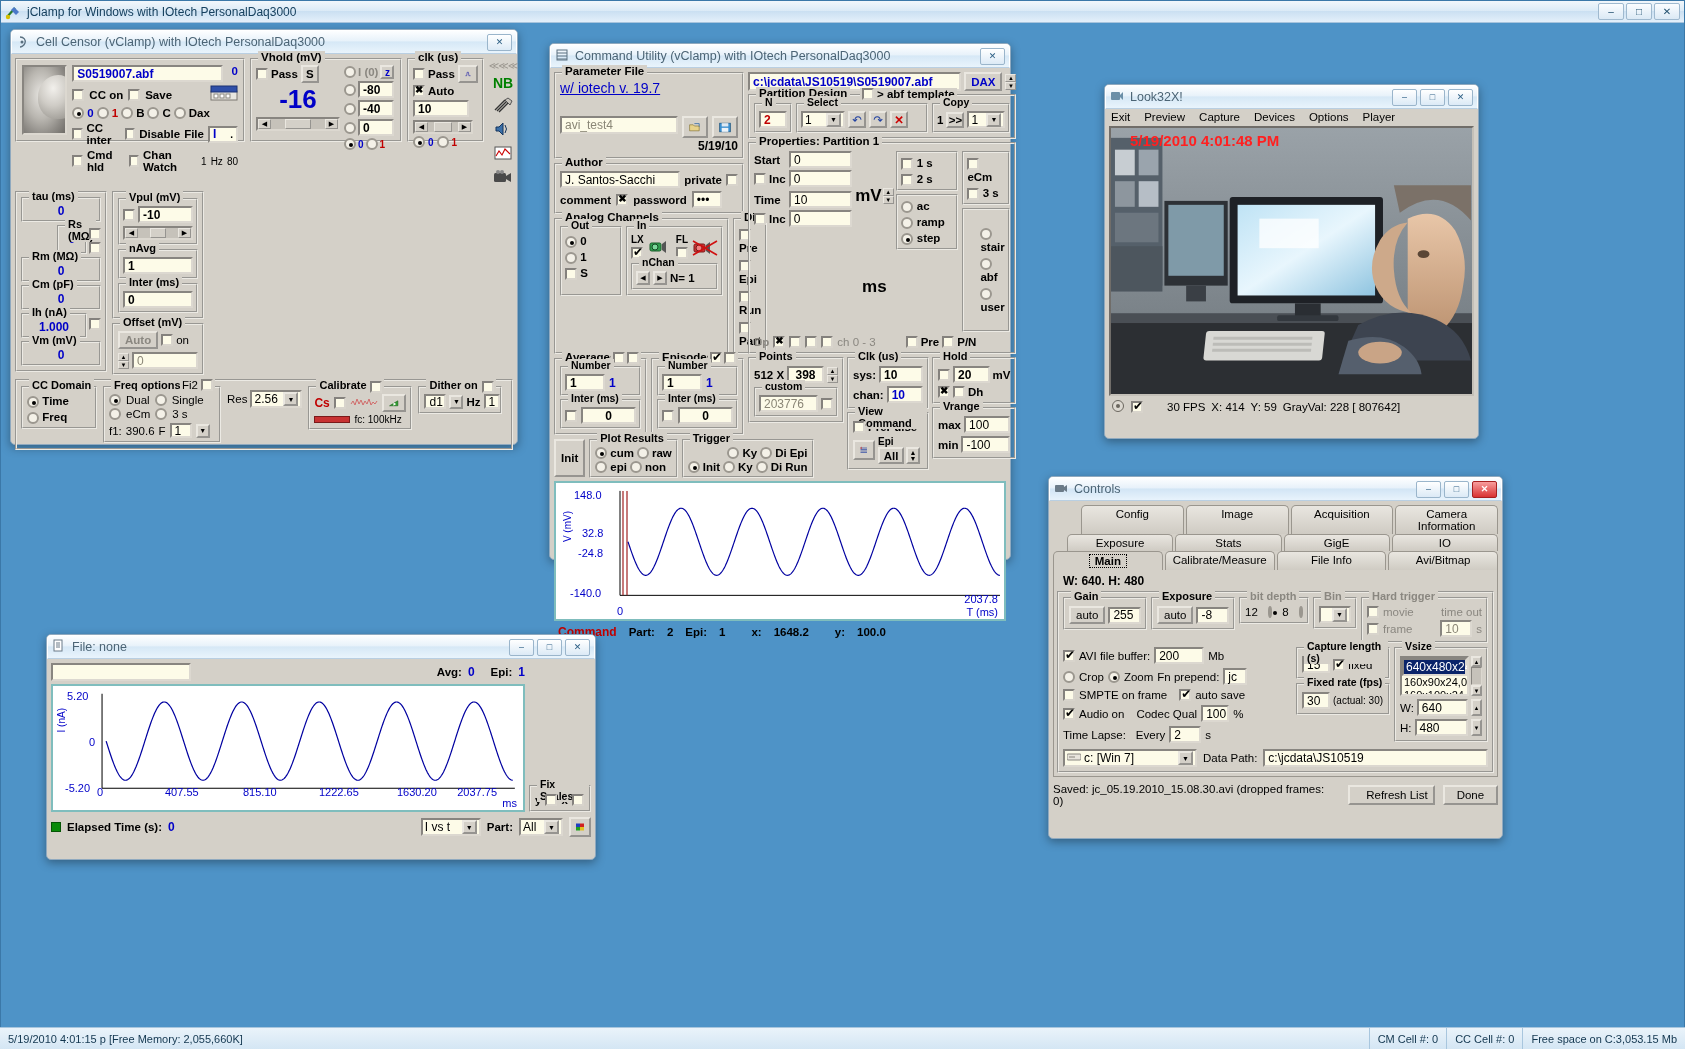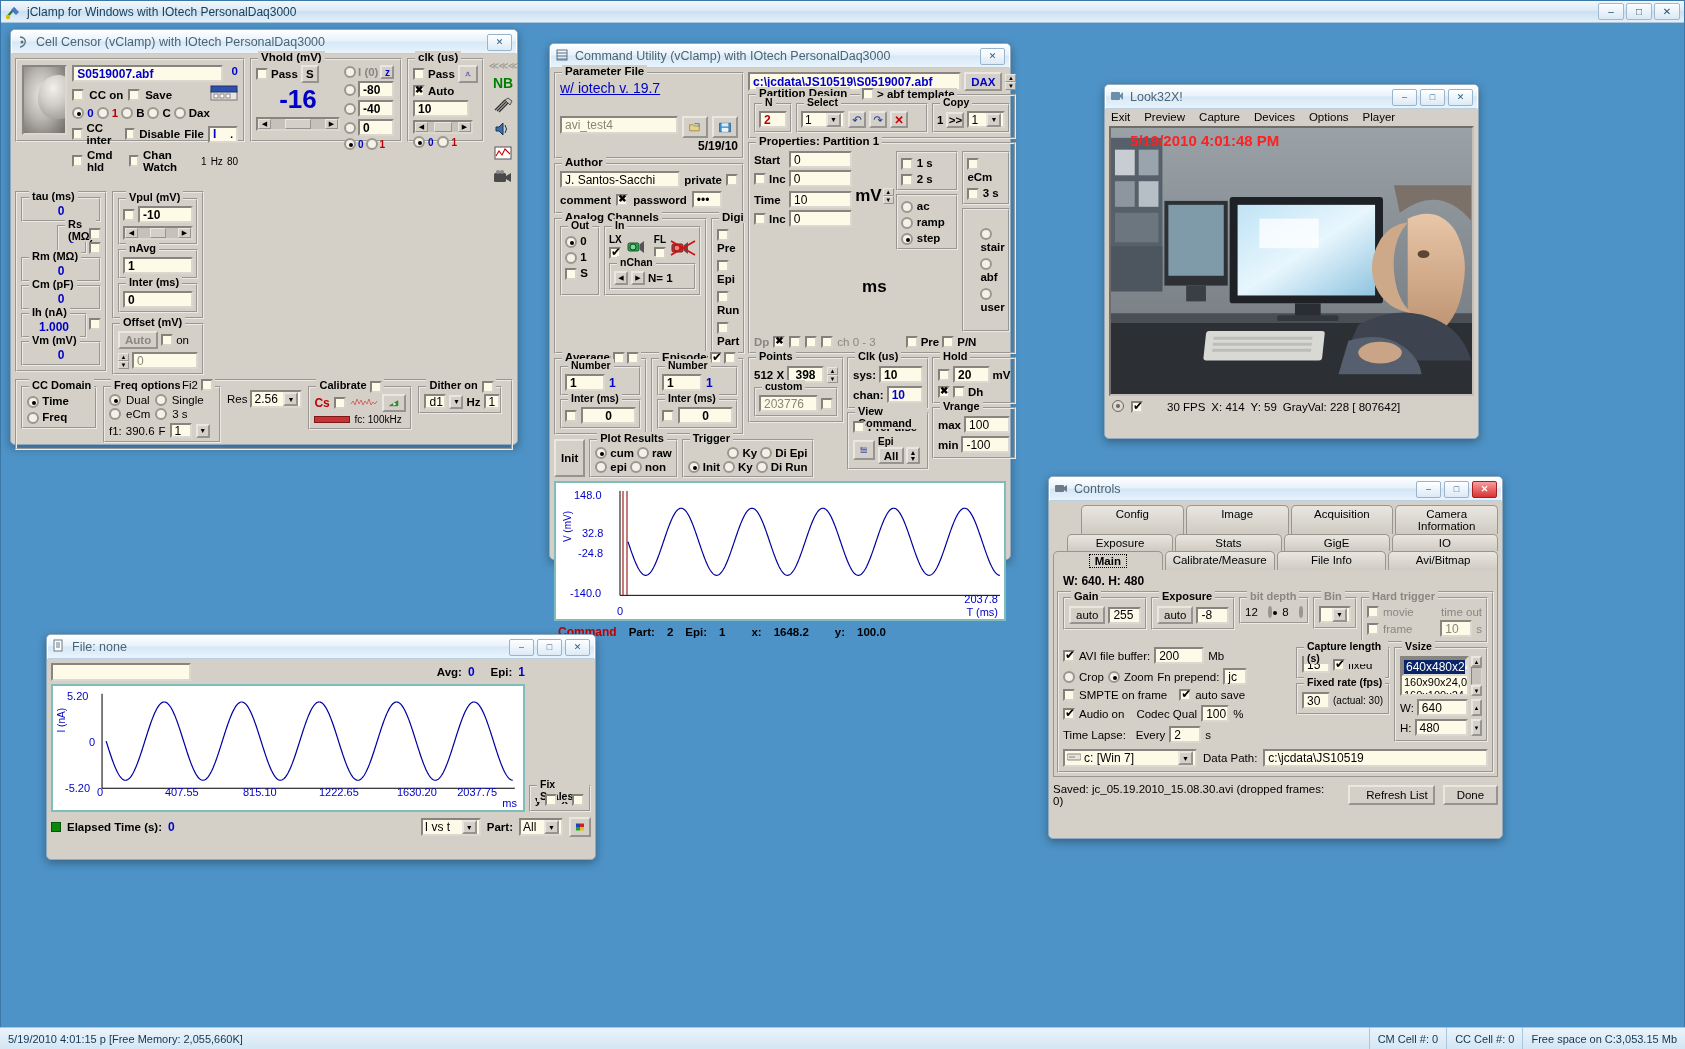--- a/index.html
+++ b/index.html
@@ -603,21 +603,21 @@
               <span class="cb x"></span>
               <span class="lbl bold">password</span>
               <div class="fld" style="width:30px;">•••</div>
             </div>
           </div>
 
           <div style="display:flex;gap:4px;align-items:stretch;">
             <div class="gb" style="flex:1;padding:6px 4px 4px;">
               <div class="lg">Analog Channels</div>
               <div style="display:flex;gap:4px;">
-                <div class="gb" style="width:40px;padding:6px 3px 14px;">
+                <div class="gb" style="width:62px;padding:6px 3px 14px;">
                   <div class="lg" style="font-size:10.5px;">Out</div>
                   <div><span class="rb on"></span> <span class="lbl bold">0</span></div>
                   <div style="margin-top:2px;"><span class="rb"></span> <span class="lbl bold">1</span></div>
                   <div style="margin-top:2px;"><span class="cb"></span> <span class="lbl bold">S</span></div>
                 </div>
                 <div class="gb" style="flex:1;padding:6px 3px 3px;">
                   <div class="lg" style="font-size:10.5px;">In</div>
                   <div style="display:flex;gap:4px;align-items:flex-start;">
                     <div>
                       <div class="lbl bold tiny">LX</div>

